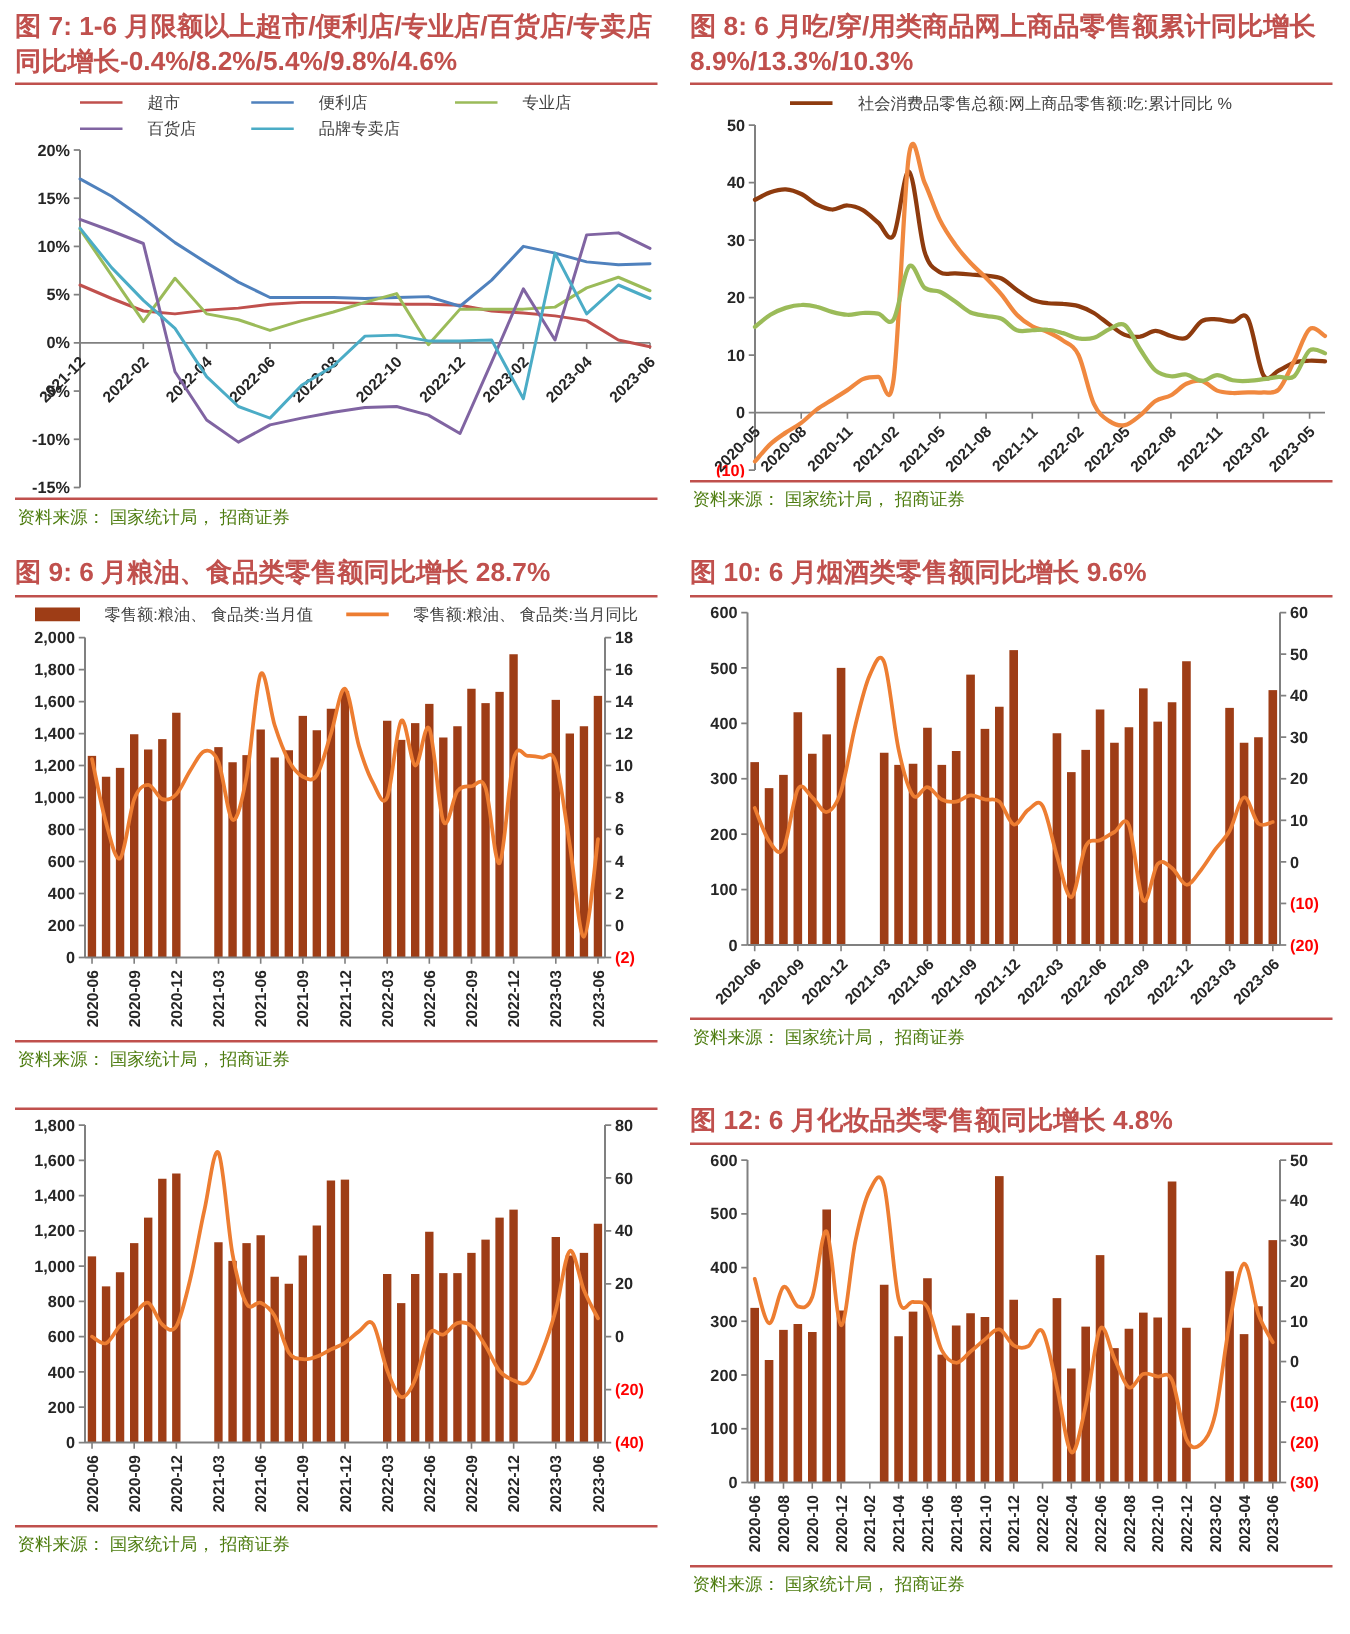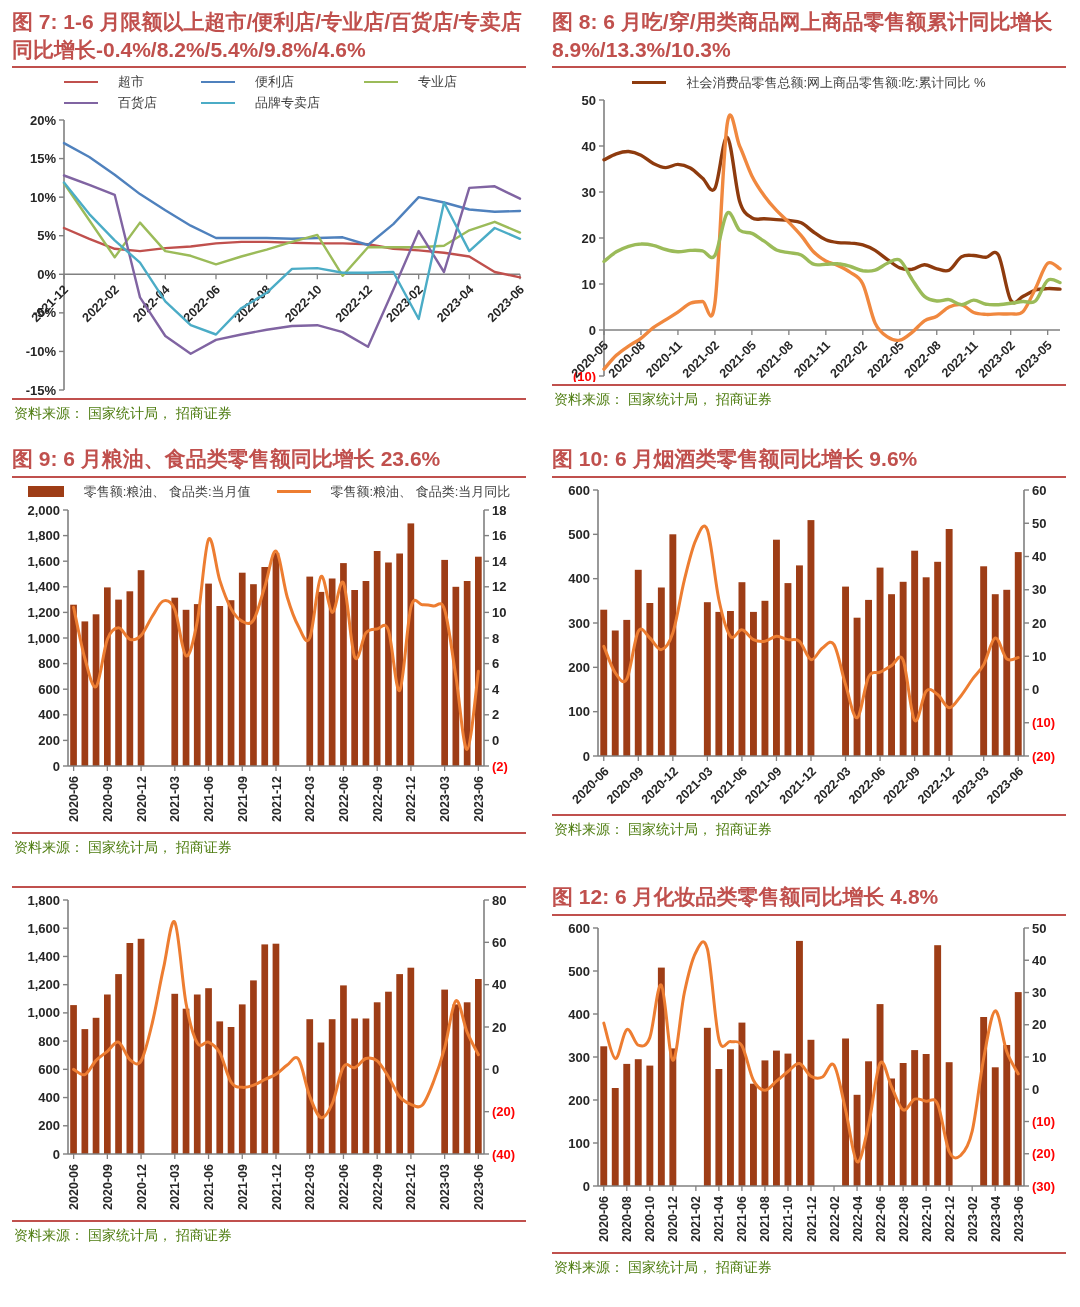--- a/index.html
+++ b/index.html
@@ -152,21 +152,21 @@
         <text x="500.6756756756757" y="254" text-anchor="end" font-size="12.5" font-weight="bold" fill="#262626" transform="rotate(-45 500.6756756756757 254)">2023-05</text>
         <path d="M52.0,67.8C54.1,66.8 60.2,63.2 64.3,61.8C68.4,60.4 72.5,59.3 76.6,59.5C80.8,59.8 84.9,61.2 89.0,63.2C93.1,65.2 97.2,69.4 101.3,71.5C105.4,73.5 109.5,75.5 113.6,75.6C117.7,75.8 121.8,72.3 125.9,72.4C130.1,72.5 134.2,73.8 138.3,76.1C142.4,78.4 146.5,82.8 150.6,86.2C154.7,89.6 158.8,103.1 162.9,96.3C167.0,89.5 171.1,43.1 175.2,45.3C179.4,47.4 183.5,95.8 187.6,109.2C191.7,122.6 195.8,122.8 199.9,125.8C204.0,128.7 208.1,126.4 212.2,126.7C216.3,127.0 220.4,127.3 224.5,127.6C228.6,127.9 232.8,128.0 236.9,128.5C241.0,129.1 245.1,128.9 249.2,130.8C253.3,132.7 257.4,137.2 261.5,140.0C265.6,142.9 269.7,146.1 273.8,147.8C277.9,149.6 282.1,150.1 286.2,150.6C290.3,151.1 294.4,150.7 298.5,151.1C302.6,151.4 306.7,151.7 310.8,152.9C314.9,154.1 319.0,156.0 323.1,158.4C327.2,160.9 331.4,164.7 335.5,167.6C339.6,170.5 343.7,174.3 347.8,175.9C351.9,177.5 356.0,177.8 360.1,177.3C364.2,176.7 368.3,172.8 372.4,172.7C376.5,172.6 380.6,175.9 384.8,176.8C388.9,177.7 393.0,180.2 397.1,178.2C401.2,176.2 405.3,167.3 409.4,164.9C413.5,162.4 417.6,163.4 421.7,163.5C425.8,163.6 429.9,165.4 434.1,165.3C438.2,165.2 442.3,155.9 446.4,163.0C450.5,170.2 454.6,201.2 458.7,208.1C462.8,215.0 466.9,206.1 471.0,204.4C475.1,202.7 479.2,199.3 483.4,198.0C487.5,196.7 491.6,196.8 495.7,196.6C499.8,196.4 505.9,197.0 508.0,197.1" fill="none" stroke="#8e3b0e" stroke-width="3.4" stroke-linejoin="round" stroke-linecap="round"></path>
         <path d="M52.0,277.1C54.1,274.8 60.2,267.1 64.3,263.3C68.4,259.5 72.5,256.9 76.6,254.1C80.8,251.3 84.9,249.3 89.0,246.3C93.1,243.2 97.2,238.8 101.3,235.7C105.4,232.6 109.5,230.5 113.6,227.9C117.7,225.3 121.8,222.8 125.9,220.1C130.1,217.3 134.2,213.1 138.3,211.3C142.4,209.6 146.5,209.5 150.6,209.5C154.7,209.5 158.8,240.9 162.9,211.3C167.0,181.7 171.1,58.1 175.2,31.9C179.4,5.7 183.5,45.3 187.6,54.0C191.7,62.7 195.8,75.6 199.9,83.9C204.0,92.2 208.1,97.9 212.2,103.7C216.3,109.4 220.4,114.0 224.5,118.4C228.6,122.8 232.8,126.1 236.9,130.4C241.0,134.6 245.1,138.8 249.2,143.7C253.3,148.6 257.4,155.6 261.5,159.8C265.6,164.0 269.7,166.7 273.8,169.0C277.9,171.3 282.1,171.7 286.2,173.6C290.3,175.5 294.4,177.4 298.5,180.5C302.6,183.6 306.7,183.6 310.8,192.0C314.9,200.4 319.0,222.3 323.1,231.1C327.2,239.9 331.4,242.1 335.5,244.9C339.6,247.7 343.7,248.9 347.8,248.1C351.9,247.4 356.0,243.5 360.1,240.3C364.2,237.1 368.3,231.5 372.4,228.8C376.5,226.1 380.6,226.5 384.8,224.2C388.9,221.9 393.0,216.9 397.1,215.0C401.2,213.1 405.3,211.8 409.4,212.7C413.5,213.6 417.6,218.9 421.7,220.5C425.8,222.1 429.9,222.1 434.1,222.4C438.2,222.6 442.3,222.0 446.4,221.9C450.5,221.8 454.6,222.3 458.7,221.9C462.8,221.5 466.9,223.8 471.0,219.6C475.1,215.4 479.2,204.7 483.4,196.6C487.5,188.5 491.6,174.6 495.7,171.3C499.8,168.0 505.9,175.9 508.0,176.8" fill="none" stroke="#f0883f" stroke-width="3.4" stroke-linejoin="round" stroke-linecap="round"></path>
         <path d="M52.0,169.5C54.1,167.9 60.2,162.3 64.3,159.8C68.4,157.3 72.5,155.6 76.6,154.3C80.8,153.0 84.9,152.1 89.0,152.0C93.1,151.8 97.2,152.4 101.3,153.4C105.4,154.3 109.5,156.4 113.6,157.5C117.7,158.6 121.8,159.6 125.9,159.8C130.1,160.0 134.2,158.6 138.3,158.4C142.4,158.3 146.5,158.0 150.6,158.9C154.7,159.7 158.8,169.8 162.9,163.5C167.0,157.2 171.1,125.4 175.2,121.2C179.4,116.9 183.5,134.8 187.6,138.2C191.7,141.6 195.8,139.6 199.9,141.4C204.0,143.2 208.1,146.5 212.2,149.2C216.3,152.0 220.4,156.0 224.5,158.0C228.6,159.9 232.8,159.9 236.9,160.7C241.0,161.6 245.1,161.1 249.2,163.0C253.3,164.9 257.4,170.7 261.5,172.2C265.6,173.8 269.7,172.3 273.8,172.2C277.9,172.1 282.1,171.4 286.2,171.8C290.3,172.1 294.4,173.4 298.5,174.5C302.6,175.7 306.7,178.0 310.8,178.7C314.9,179.3 319.0,179.4 323.1,178.2C327.2,177.0 331.4,173.0 335.5,171.3C339.6,169.6 343.7,165.4 347.8,168.1C351.9,170.8 356.0,181.3 360.1,187.4C364.2,193.5 368.3,200.8 372.4,204.4C376.5,208.0 380.6,208.5 384.8,209.0C388.9,209.6 393.0,207.0 397.1,207.6C401.2,208.3 405.3,212.6 409.4,212.7C413.5,212.8 417.6,208.2 421.7,208.1C425.8,208.0 429.9,211.5 434.1,212.2C438.2,213.0 442.3,212.9 446.4,212.7C450.5,212.5 454.6,211.9 458.7,211.3C462.8,210.8 466.9,209.9 471.0,209.5C475.1,209.1 479.2,212.5 483.4,209.0C487.5,205.5 491.6,191.4 495.7,188.3C499.8,185.3 505.9,190.2 508.0,190.6" fill="none" stroke="#9bbb59" stroke-width="3.4" stroke-linejoin="round" stroke-linecap="round"></path>
       </svg>
     <div class="srule"></div>
     <div class="source">资料来源： 国家统计局， 招商证券</div>
   </section>
 
   <section class="card">
-    <h3 class="title">图 9:  6 月粮油、食品类零售额同比增长 23.6%</h3>
+    <h3 class="title">图 9:  6 月粮油、食品类零售额同比增长 28.7%</h3>
     <div class="trule"></div>
     <div class="legend stack">
         <span class="legend-item">
           <span class="sw-bar" style="background: rgb(158, 61, 22);"></span>
           <span>零售额:粮油、 食品类:当月值</span>
         </span>
         <span class="legend-item">
           <span class="sw-line" style="border-top-color: rgb(237, 125, 49);"></span>
           <span>零售额:粮油、 食品类:当月同比</span>
         </span>

